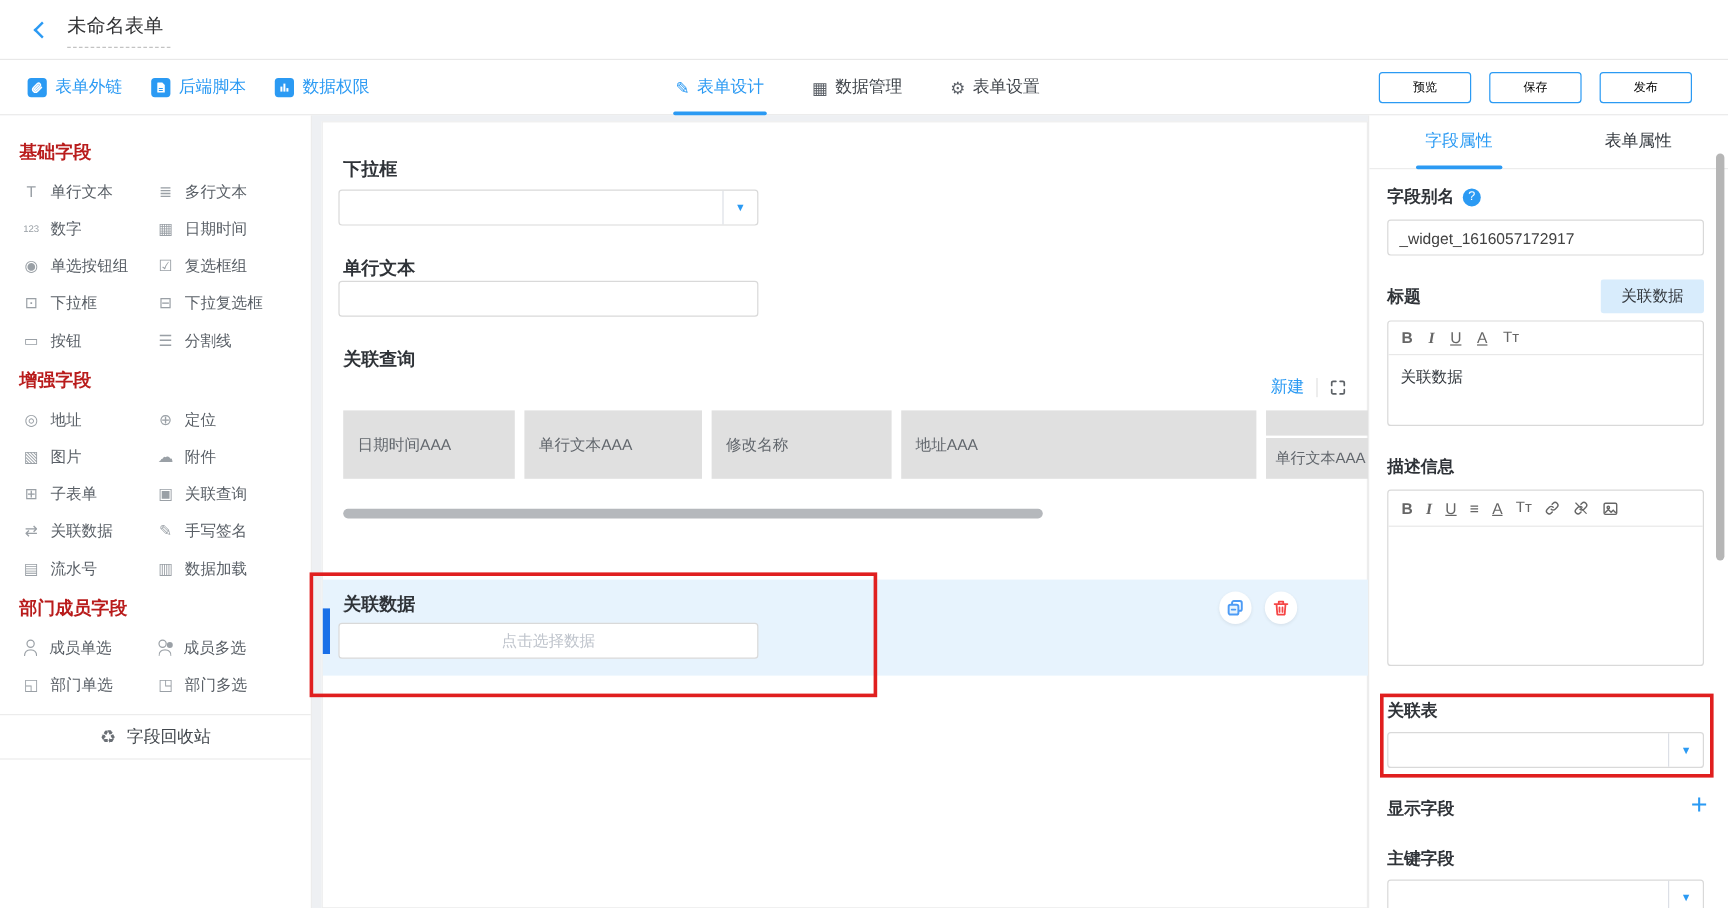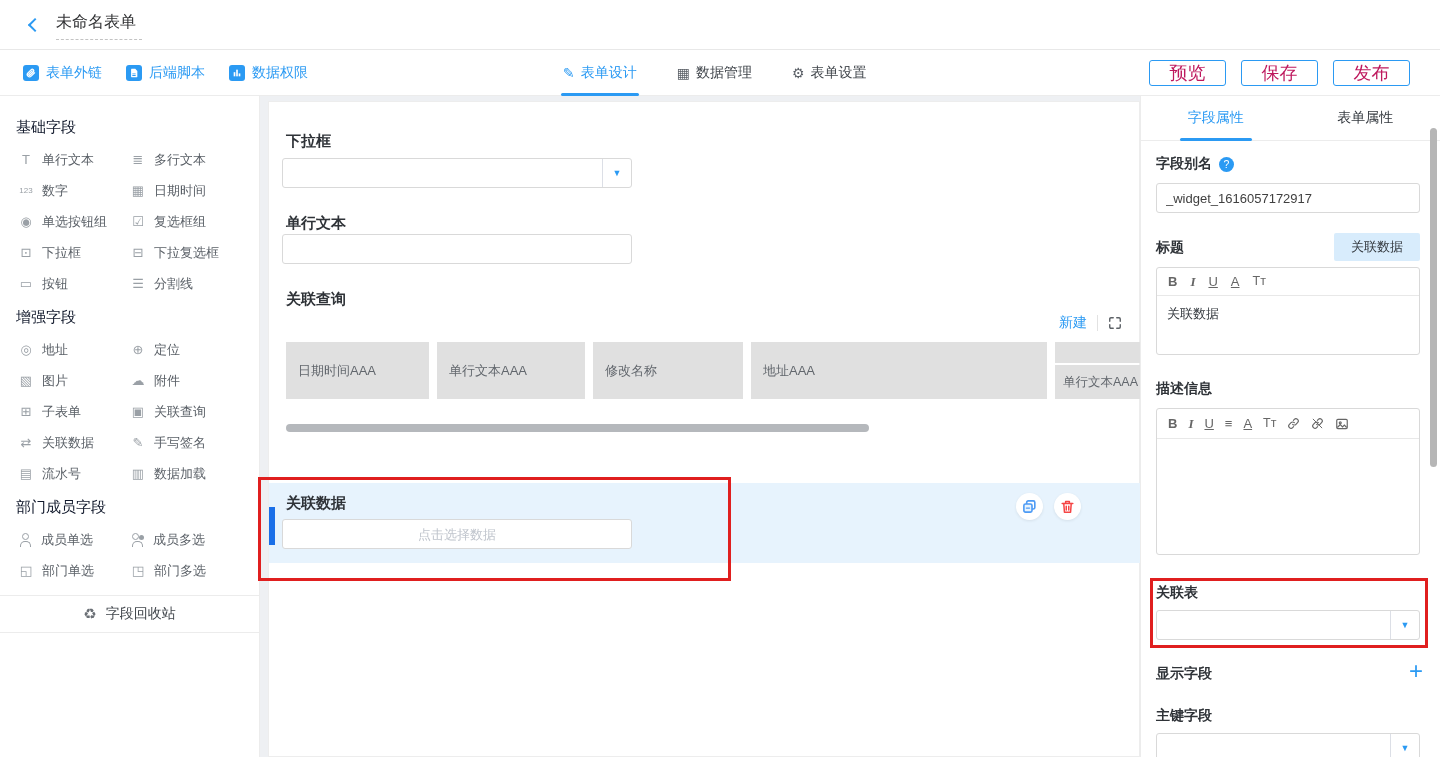--- a/index.html
+++ b/index.html
@@ -29,25 +29,25 @@
   .t2-links{display:flex;align-items:center;gap:24px}
   .t2-link{display:flex;align-items:center;gap:7px;color:#2b9af3;font-size:14px;cursor:pointer}
   .bluesq{width:16px;height:16px;border-radius:3px;background:#2b9af3;display:flex;align-items:center;justify-content:center}
   .t2-tabs{position:absolute;left:563px;top:0;height:46px;display:flex;align-items:center;gap:40px}
   .t2-tab{position:relative;height:46px;display:flex;align-items:center;gap:6px;font-size:14px;color:#41464c;cursor:pointer}
   .t2-tab .ticon{font-size:14px;color:#5a5f66}
   .t2-tab.active{color:#2b9af3}
   .t2-tab.active .ticon{color:#2b9af3}
   .t2-tab.active::after{content:"";position:absolute;left:-2px;right:-2px;bottom:0;height:3px;background:#2b9af3;border-radius:2px}
   .t2-actions{margin-left:auto;display:flex;gap:15px}
-  .btn-outline{width:77px;height:26px;border:1px solid #2b9af3;border-radius:3px;background:#fff;color:#be185d;font-size:18px;cursor:pointer;font-family:inherit}
+  .btn-outline{width:77px;height:26px;border:1px solid #2b9af3;border-radius:3px;background:#fff;color:#000000;font-size:10px;cursor:pointer;font-family:inherit}
 
   
   .sidebar{position:absolute;left:0;top:96px;width:260px;height:661px;background:#fff;border-right:1px solid #ececec;padding:22px 16px 0 16px}
-  .side-title{font-size:15px;font-weight:400;color:#0f172a}
+  .side-title{font-size:15px;font-weight:700;color:#b91c1c}
   .side-grid{display:grid;grid-template-columns:112px 1fr;row-gap:14px;margin:14px 0 16px 2px}
   .side-item{display:flex;align-items:center;gap:8px;font-size:13px;color:#595f66;cursor:grab;height:17px}
   .side-icon{width:16px;color:#9aa0a6;font-size:13px;text-align:center;flex:none;line-height:16px}
   .icon-person,.icon-people{position:relative;width:15px;height:15px;display:inline-block;flex:none}
   .icon-person::before,.icon-people::before{content:"";position:absolute;top:1px;left:4px;width:5px;height:5px;border:1.3px solid #9aa0a6;border-radius:50%}
   .icon-person::after,.icon-people::after{content:"";position:absolute;bottom:0;left:2px;width:9px;height:5px;border:1.3px solid #9aa0a6;border-bottom:none;border-radius:5px 5px 0 0}
   .icon-people::before{left:2px;box-shadow:6px 1px 0 -1px #9aa0a6}
   .recycle{margin:6px -16px 0 -16px;border-top:1px solid #ececec;border-bottom:1px solid #ececec;height:38px;display:flex;align-items:center;justify-content:center;gap:9px;font-size:14px;color:#41464c;cursor:pointer}
   .recycle-icon{font-size:15px;color:#6a6f75}
 
@@ -63,21 +63,21 @@
   .new-link{font-size:14px;color:#2b9af3;cursor:pointer}
   .lk-table{position:absolute;left:17px;top:240px;width:838px;height:57px;display:flex;gap:8px}
   .lk-col{background:#e0e0e0;color:#62676d;font-size:13px;display:flex;align-items:center;padding-left:12px;flex:none}
   .lk-last{flex:none;display:flex;flex-direction:column;gap:2px}
   .lk-last .cell{background:#e0e0e0}
   .lk-last .cell.txt{height:34px;display:flex;align-items:center;padding-left:8px;font-size:12.5px;color:#62676d}
   .hscroll{position:absolute;left:17px;top:322px;width:583px;height:8px;background:#b5b8bc;border-radius:4px;cursor:pointer}
   .sel-row{position:absolute;left:0;top:381px;width:872px;height:80px;background:#e7f3fd;cursor:pointer}
   .sel-bar{position:absolute;left:0;top:24px;width:6px;height:38px;background:#1a6fe8}
   .sel-label{position:absolute;left:17px;top:11px;font-size:15px;font-weight:700;color:#2f3338}
-  .sel-input{position:absolute;left:13px;top:36px;width:350px;height:30px;border:1px solid #d9d9d9;border-radius:3px;background:#fff;font-family:Liberation Sans, sans-serif;font-size:13px;text-align:center;padding:0 8px}
+  .sel-input{position:absolute;left:13px;top:36px;width:350px;height:30px;border:1px solid #d9d9d9;border-radius:3px;background:#fff;font-family:Liberation Mono, monospace;font-size:13px;text-align:center;padding:0 8px}
   .sel-input::placeholder{color:#bfc4cc}
   .circle-btn{position:absolute;top:10px;width:27px;height:27px;border-radius:50%;background:#fff;display:flex;align-items:center;justify-content:center;cursor:pointer;box-shadow:0 1px 3px rgba(0,0,0,.08)}
 
   
   .rpanel{position:absolute;left:1140px;top:96px;width:300px;height:661px;background:#fff;border-left:1px solid #ececec;overflow:hidden}
   .p-tabs{position:absolute;left:0;top:0;width:100%;height:45px;border-bottom:1px solid #ececec;display:flex}
   .p-tab{flex:1;display:flex;align-items:center;justify-content:center;font-size:14px;color:#33383e;cursor:pointer;position:relative}
   .p-tab.active{color:#2b9af3}
   .p-tab.active::after{content:"";position:absolute;left:50%;transform:translateX(-50%);bottom:-1px;width:72px;height:3px;background:#2b9af3;border-radius:2px}
   .p-label{position:absolute;left:15px;font-size:14px;font-weight:700;color:#2f3338;display:flex;align-items:center}

